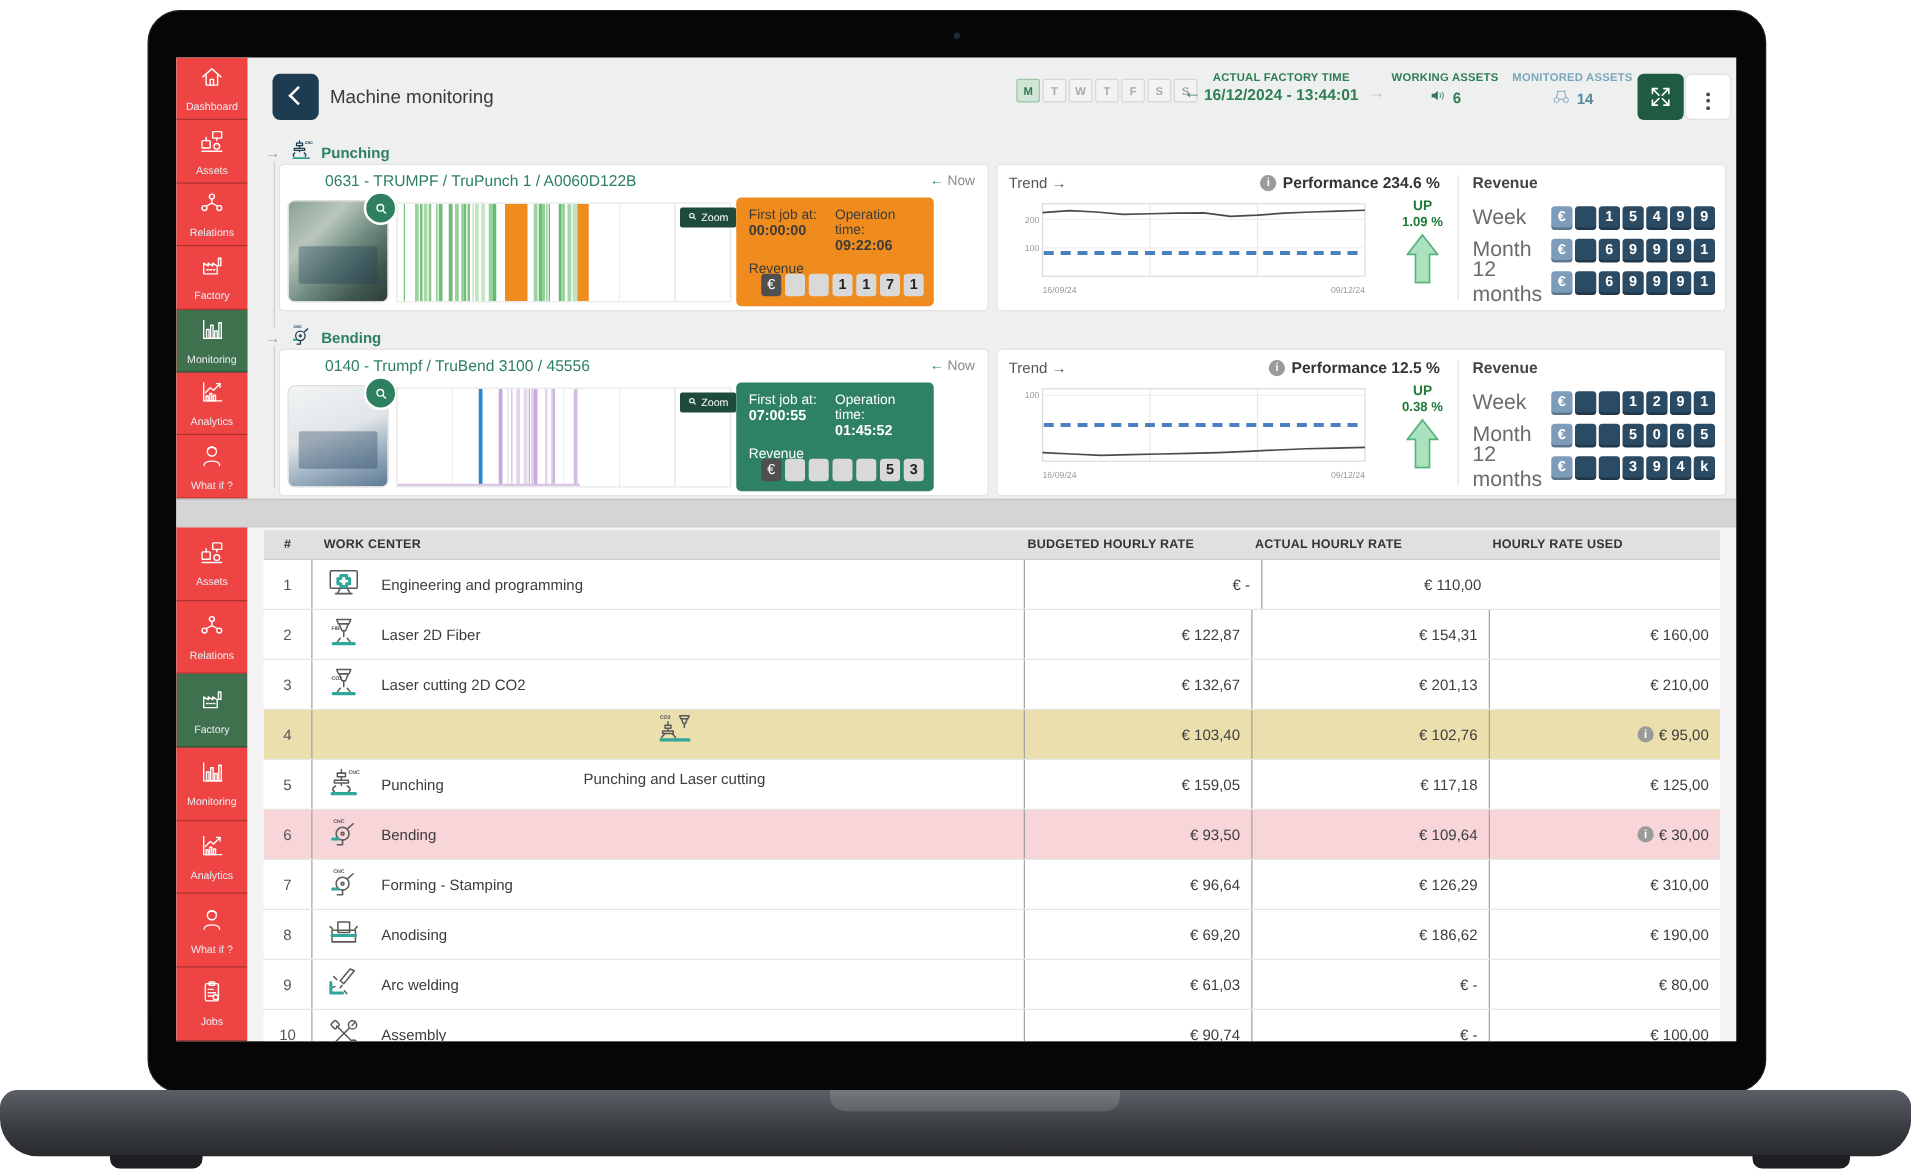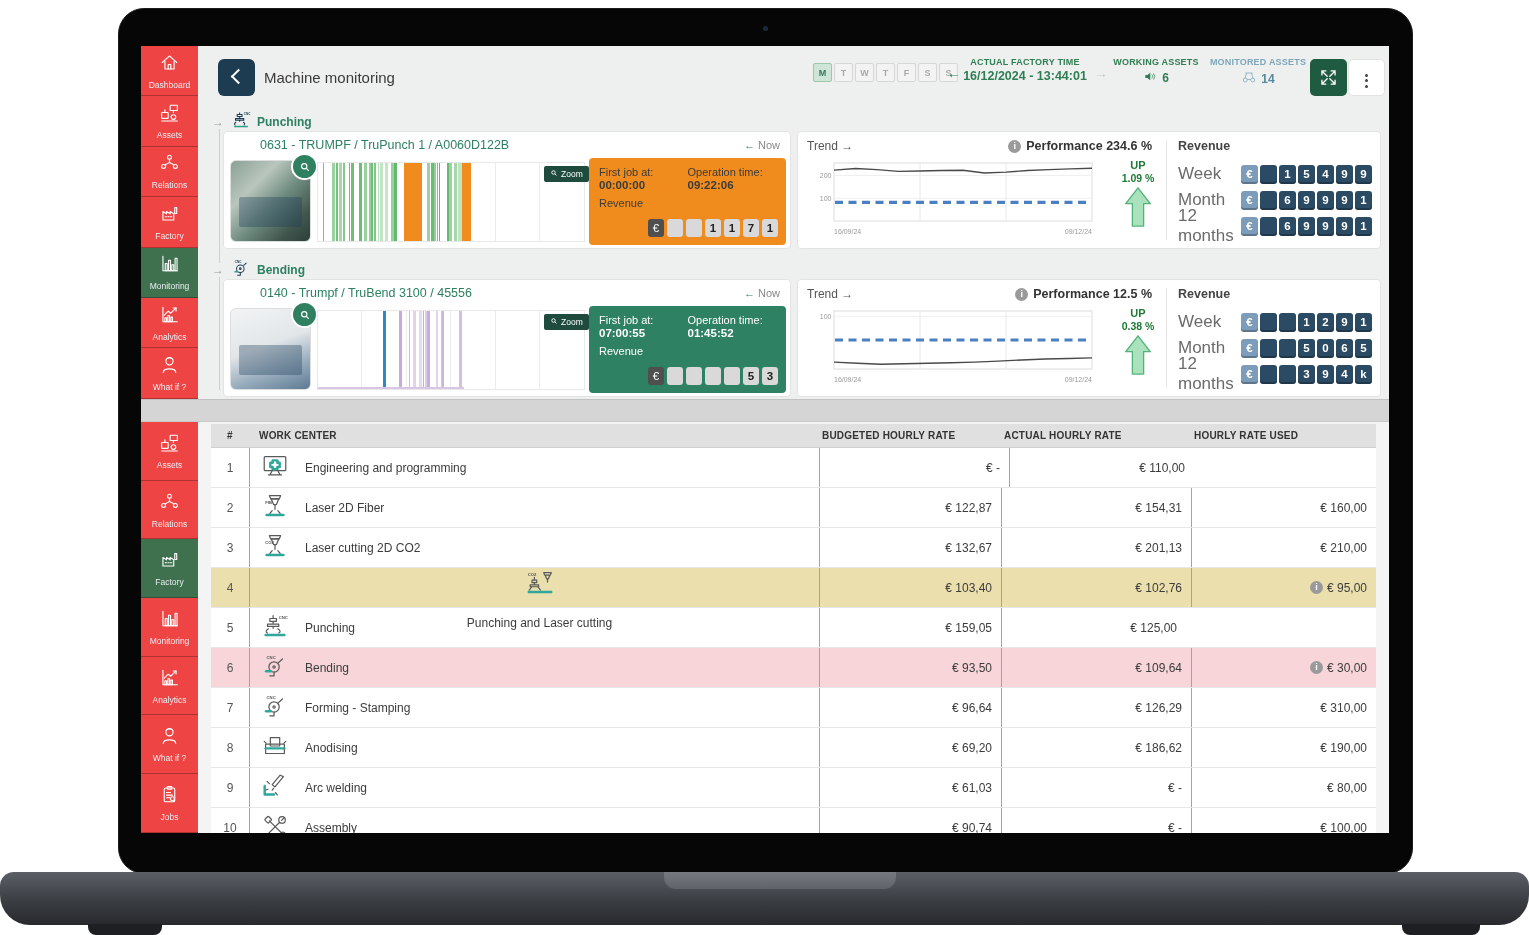--- a/index.html
+++ b/index.html
@@ -81,21 +81,21 @@
   .magnifier-badge{position:absolute;right:-8px;top:-8px;width:23px;height:23px;border-radius:50%;background:#2e8060;
     border:2px solid #fff;display:flex;align-items:center;justify-content:center;cursor:pointer;}
   .magnifier-badge svg{width:12px;height:12px;stroke:#fff;fill:none;stroke-width:3;}
   .strip{position:absolute;left:93px;top:30px;width:268px;height:80px;background:#fff;border:1px solid #e8e8e8;box-sizing:border-box;
     background-image:repeating-linear-gradient(90deg,transparent 0 43.5px,#ececec 43.5px 44.5px);overflow:hidden;}
   .stripe{position:absolute;top:0;height:100%;}
   .baseline{position:absolute;bottom:0;height:2px;}
   .zoom-btn{position:absolute;left:320px;top:34px;height:16px;padding:0 6px;background:#1e4b3d;color:#fff;
     font-size:8.5px;border-radius:2px;display:flex;align-items:center;gap:3px;cursor:pointer;}
   .zoom-btn svg{width:8px;height:8px;stroke:#fff;fill:none;stroke-width:3.5;}
-  .mpanel{position:absolute;left:365px;top:26px;width:197px;height:87px;border-radius:4px;padding:8px 10px;box-sizing:border-box;font-size:11px;}
+  .mpanel{position:absolute;left:365px;top:26px;width:158px;height:87px;border-radius:4px;padding:8px 10px;box-sizing:border-box;font-size:11px;}
   .mpanel .prow{display:flex;}
   .mpanel .pcol{width:50%;}
   .mpanel .pval{font-weight:bold;font-size:11.5px;margin-top:1px;}
   .mpanel .rev-label{margin-top:6px;}
   .counter{position:absolute;right:8px;bottom:8px;display:flex;gap:3px;}
   .cbox{width:16px;height:18px;border-radius:3px;background:#d9d9d9;color:#222;font-size:11.5px;font-weight:bold;
     display:flex;align-items:center;justify-content:center;}
   .cbox.euro{background:#4f4f4f;color:#fff;font-weight:normal;}
   
   .trend-label{position:absolute;left:9px;top:7px;font-size:12px;color:#555;}
@@ -709,20 +709,21 @@
                 <div class="c-wc cell-border" style="justify-content: flex-start;">
                   <span class="icon wc-icon"><svg viewBox="0 0 32 32">
                       <text x="20" y="9" font-size="4.5">CNC</text>
                       <path d="M14 5 v3 M10.5 8 h7 v3 h-7 z M14 11 v3 M8 14 h12 v2.5 h-12 z M14 16.5 v2"></path>
                       <path d="M9 19 c-2.5 1.5-3.5 3.5-1 4.5 M19 19 c2.5 1.5 3.5 3.5 1 4.5"></path>
                       <path class="acc" d="M6 25.5 h20"></path>
                     </svg></span>
                   <span>Punching</span>
                 </div>
                 <div class="c-b cell-border">€ 159,05</div>
+                <div class="c-a cell-border">€ 117,18</div>
                 <div class="c-u cell-border">
                   <span class="used-wrap">
                     <span>€ 125,00</span>
                   </span>
                 </div>
               </div>
               <div class="t-row hl-pink">
                 <div class="c-num">6</div>
                 <div class="c-wc cell-border" style="justify-content: flex-start;">
                   <span class="icon wc-icon"><svg viewBox="0 0 32 32">

